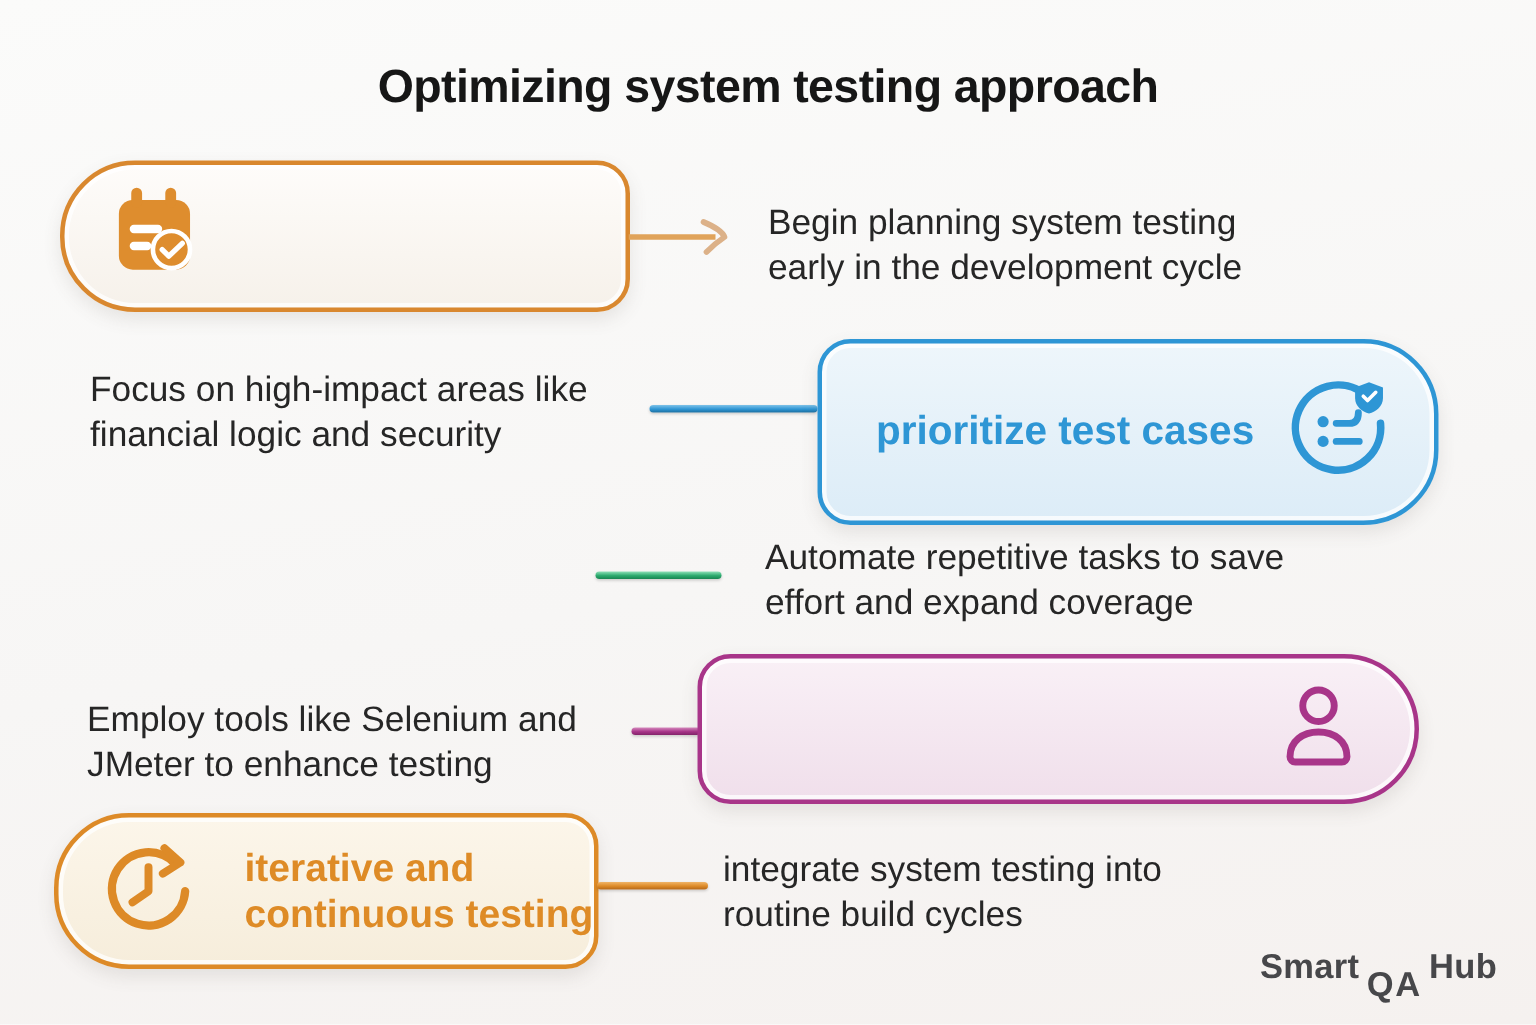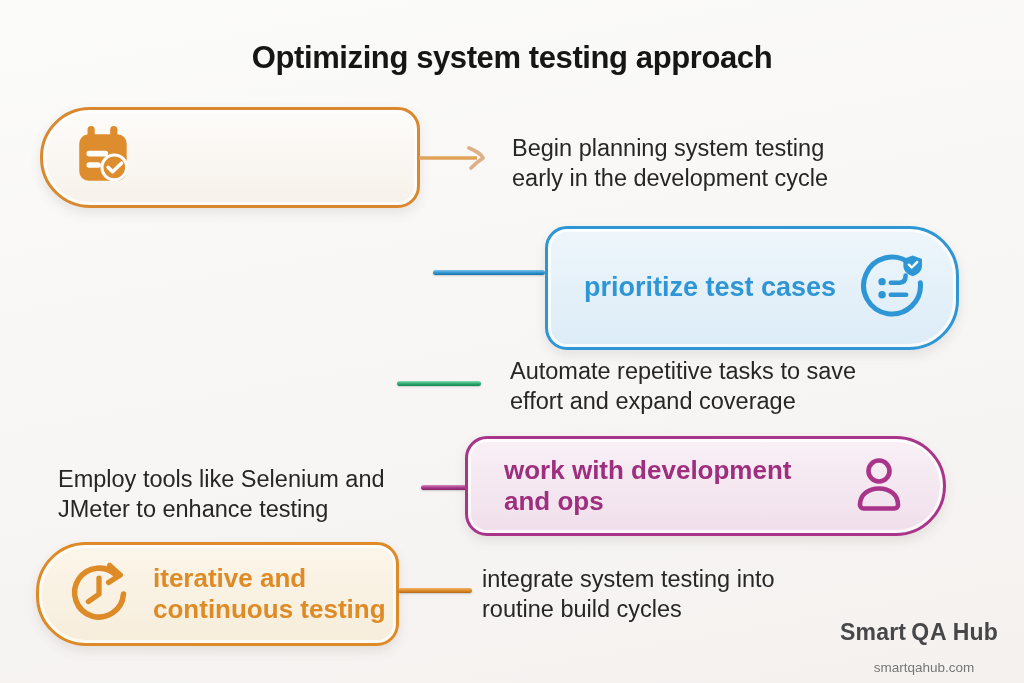--- a/index.html
+++ b/index.html
@@ -63,21 +63,21 @@
   .box-collaborate .label { color:#9e2e7e; font-size:26px; width:305px; }
   .box-collaborate .icon { position:absolute; right:32px; top:50%; transform:translateY(-50%); }
 
   
   .box-iterative {
     left:36px; top:542px; width:363px; height:104px;
     border-color:#dd8a27; border-radius:50px 22px 22px 50px;
     background:linear-gradient(180deg,#fcf6ea 0%,#f6eddb 100%);
     padding-left:26px; gap:20px;
   }
-  .box-iterative .label { color:#de8b26; font-size:26px; width:260px; }
+  .box-iterative .label { color:#de8b26; font-size:26px; width:260px;margin-left:10px; }
 
   .desc {
     position:absolute; font-size:23.5px; line-height:30px; color:#262626;
   }
   .desc-1 { left:512px; top:133px; width:356px; }
   .desc-2 { left:60px;  top:244px; width:382px; }
   .desc-3 { left:510px; top:356px; width:396px; }
   .desc-4 { left:58px;  top:464px; width:374px; }
   .desc-5 { left:482px; top:564px; width:340px; }
 
@@ -96,21 +96,21 @@
 
   .arrow-1 { position:absolute; left:419px; top:144px; }
 
   .logo {
     position:absolute; left:840px; top:619px; width:168px; text-align:center;
   }
   .logo .brand {
     display:flex; align-items:center; gap:5px;
     font-size:23px; font-weight:700; color:#47474a; letter-spacing:0.2px;
   }
-  .logo .brand .qa { letter-spacing:1px; }
+  .logo .brand .qa { letter-spacing:1px;margin-top:24px; }
   .logo .url { font-size:13.5px; color:#767676; margin-top:14px; }
 </style>
 </head>
 <body>
 
 <div class="stage">
 
   <div class="title">Optimizing system testing approach</div>
 
   <div class="box box-plan">
@@ -128,20 +128,21 @@
   </div>
 
   <span class="arrow-1">
     <svg width="72" height="28" viewBox="0 0 72 28">
       <line x1="0" y1="14" x2="58" y2="14" stroke="#e0a35a" stroke-width="3.6"></line>
       <path d="M50 4 Q62 9 64 14 Q58 18 52 24" fill="none" stroke="#dcb188" stroke-width="3.8" stroke-linecap="round" stroke-linejoin="round"></path>
     </svg>
   </span>
   <div class="desc desc-1">Begin planning system testing early in the development cycle</div>
 
+  <div class="desc desc-2">Focus on high-impact areas like financial logic and security</div>
   <div class="conn conn-2"></div>
   <div class="box box-prioritize">
     <span class="label">prioritize test cases</span>
     <span class="icon">
       <svg width="70" height="70" viewBox="0 0 64 64">
         <path d="M47 11 A26 26 0 1 0 57 29" fill="none" stroke="#2e96d5" stroke-width="4.6" stroke-linecap="round"></path>
         <circle cx="22" cy="28" r="3.4" fill="#2e96d5"></circle>
         <path d="M30 29 h8 c4 0 5.5 -2.5 5.5 -6.5" fill="none" stroke="#2e96d5" stroke-width="4.2" stroke-linecap="round"></path>
         <circle cx="22" cy="40" r="3.4" fill="#2e96d5"></circle>
         <line x1="30" y1="40" x2="44" y2="40" stroke="#2e96d5" stroke-width="4.2" stroke-linecap="round"></line>
@@ -150,21 +151,20 @@
       </svg>
     </span>
   </div>
 
   <div class="conn conn-3"></div>
   <div class="desc desc-3">Automate repetitive tasks to save effort and expand coverage</div>
 
   <div class="desc desc-4">Employ tools like Selenium and JMeter to enhance testing</div>
   <div class="conn conn-4"></div>
   <div class="box box-collaborate">
-    <span class="label">work with development and ops</span>
     <span class="icon">
       <svg width="64" height="64" viewBox="0 0 64 64">
         <circle cx="32" cy="19" r="10.5" fill="none" stroke="#a83589" stroke-width="4.6"></circle>
         <path d="M13 53 c0 -10.5 8.5 -16.5 19 -16.5 s19 6 19 16.5 a3.5 3.5 0 0 1 -3.5 3.5 h-31 a3.5 3.5 0 0 1 -3.5 -3.5 z" fill="none" stroke="#a83589" stroke-width="4.6" stroke-linejoin="round"></path>
       </svg>
     </span>
   </div>
 
   <div class="box box-iterative">
     <span class="icon">

